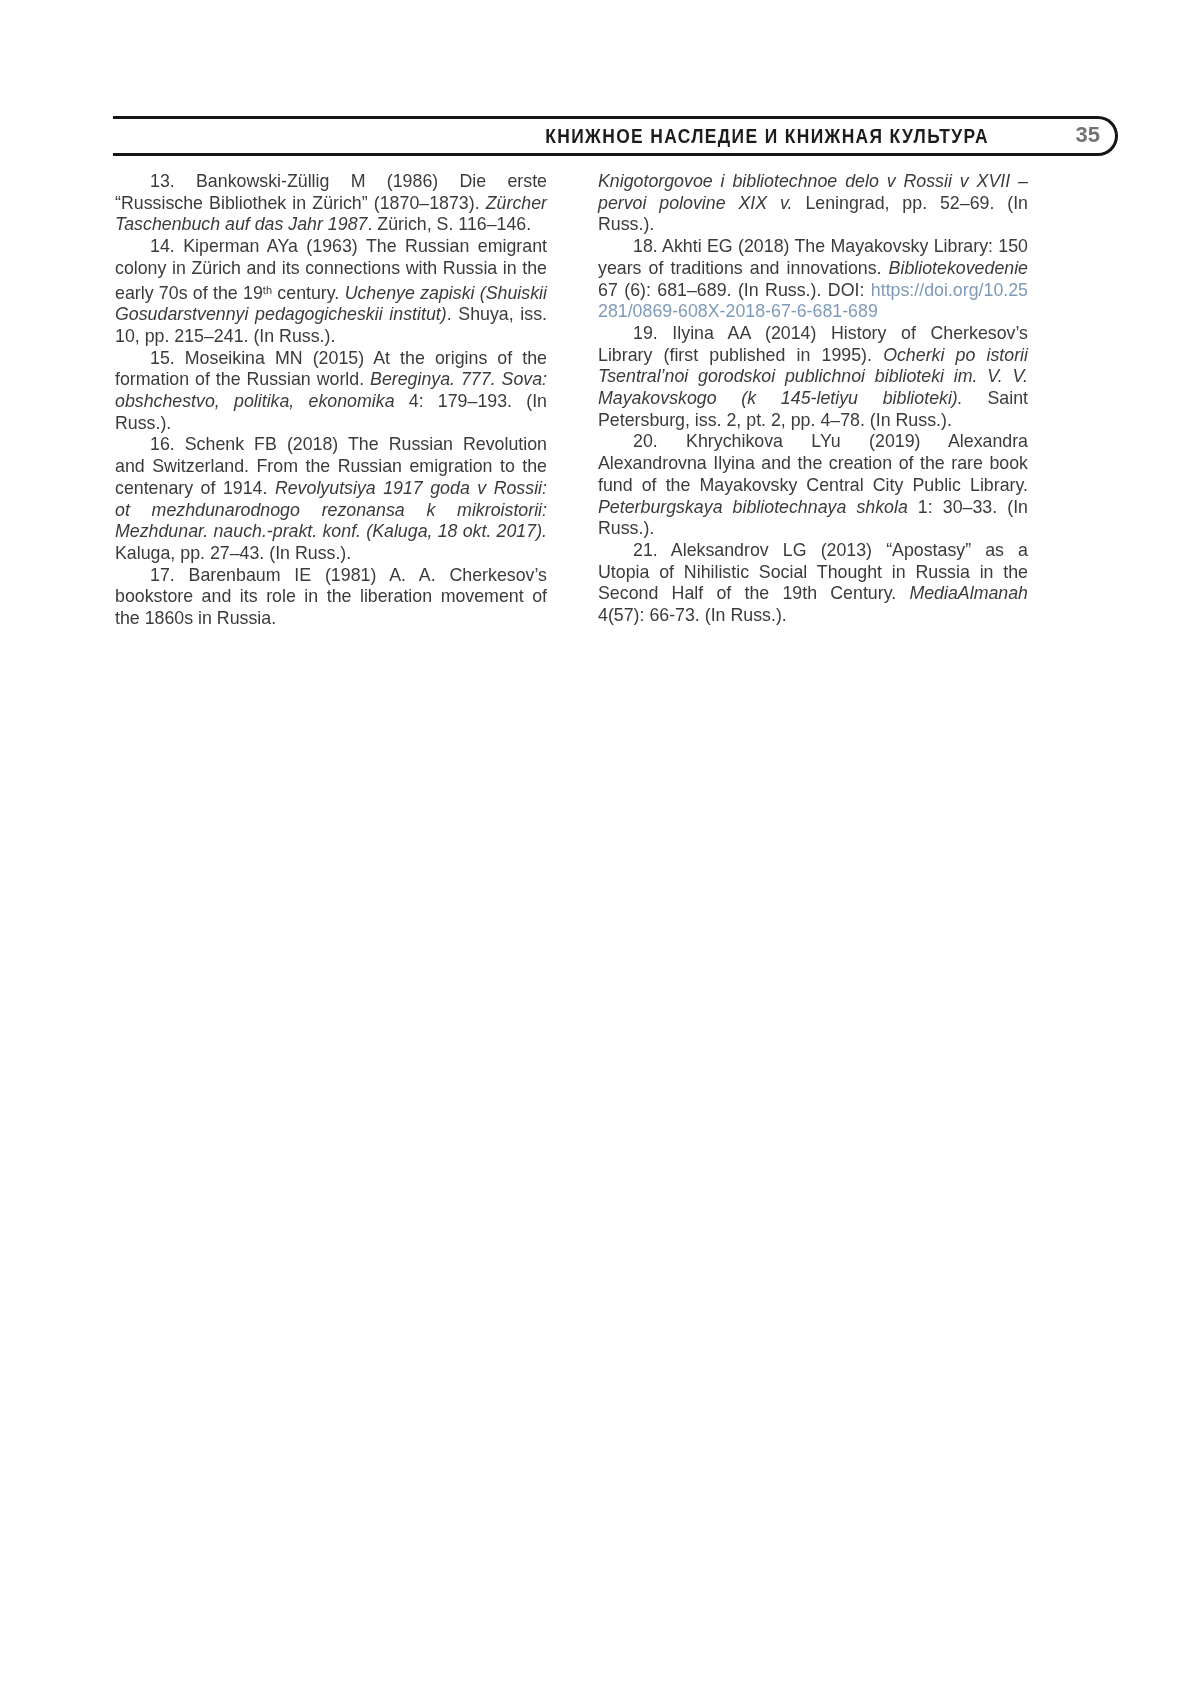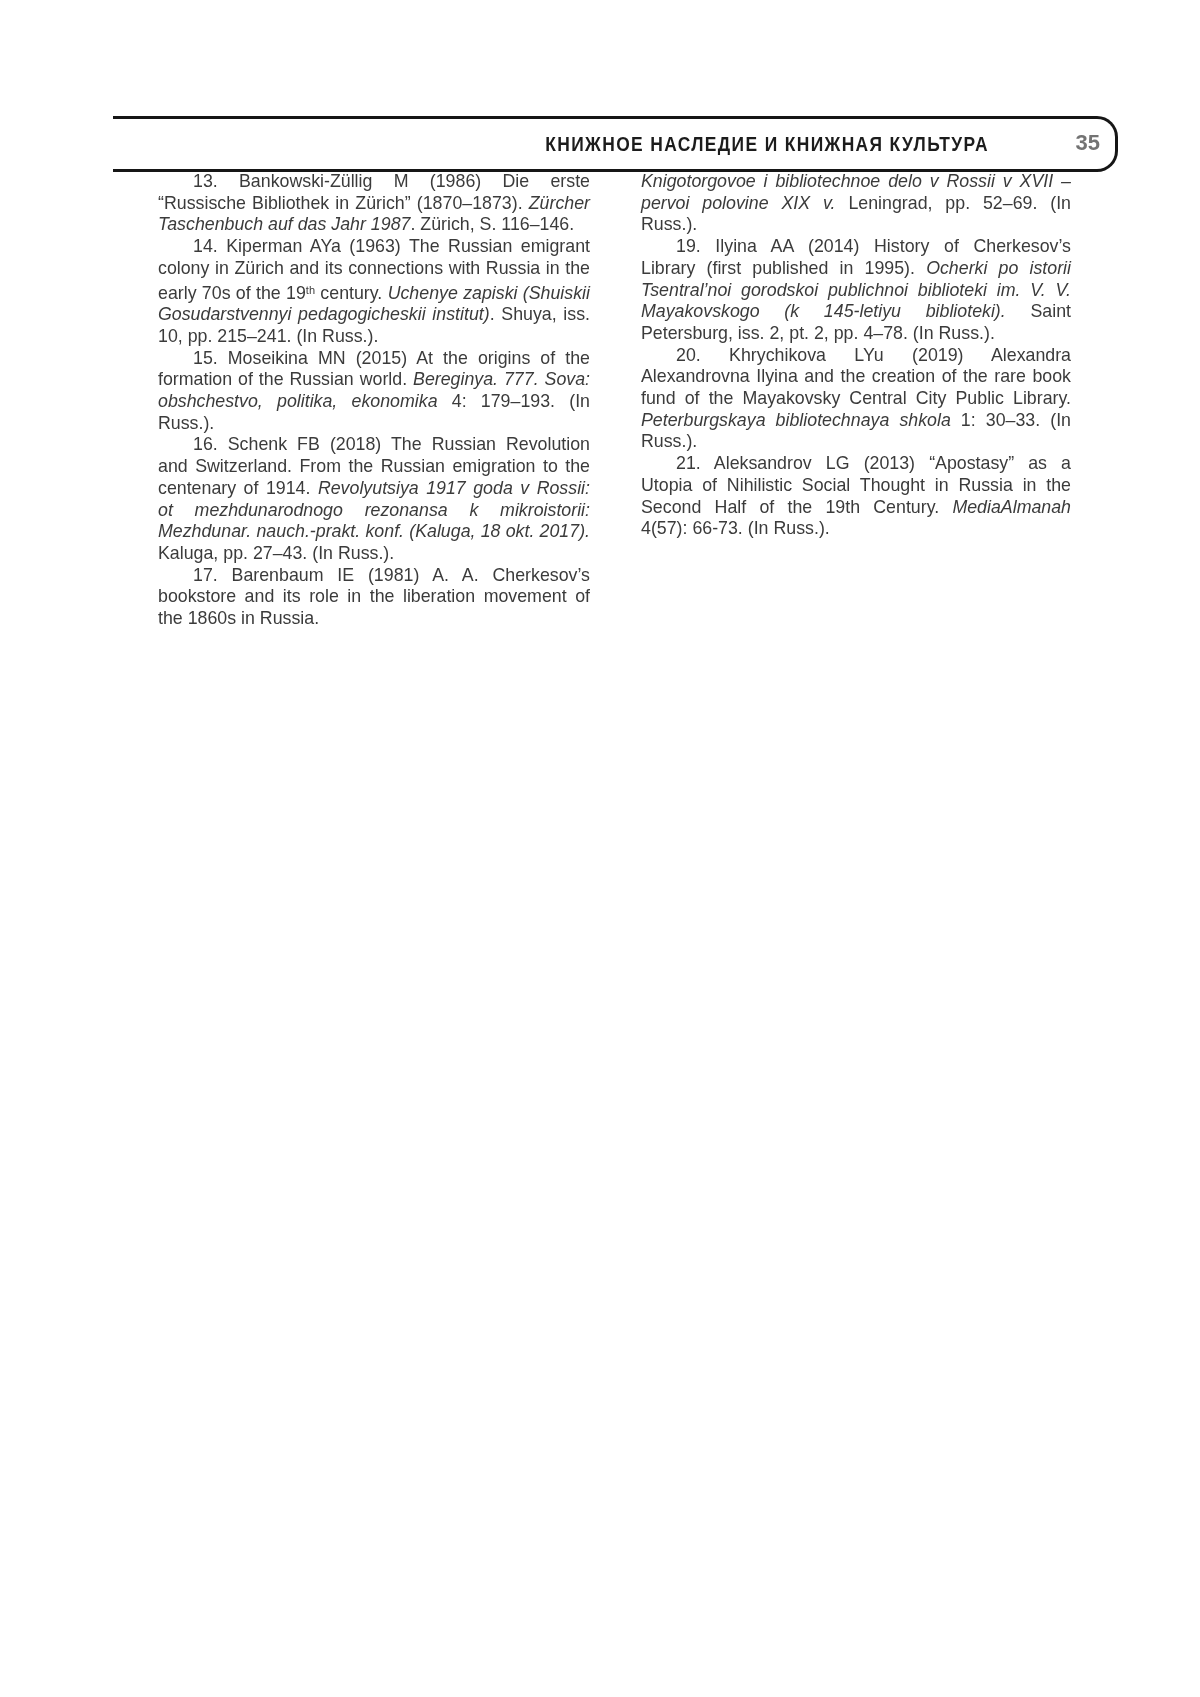--- a/index.html
+++ b/index.html
@@ -10,21 +10,21 @@
     color: #3b3b3b;
     position: relative;
     overflow: hidden;
   }
   .page { position: absolute; inset: 0; background: #ffffff; }
 
   
   .header-band {
     position: absolute;
     left: 113px; top: 116px;
-    width: 1005px; height: 56px;
+    width: 1005px; height: 40px;
     box-sizing: border-box;
     border-top: 3.5px solid #161616;
     border-bottom: 3.5px solid #161616;
     border-right: 3.5px solid #161616;
     border-radius: 0 21px 21px 0;
   }
   .header-title {
     position: absolute;
     right: 126px; top: 50%;
     transform: translateY(-52%) scaleX(0.85);
@@ -45,21 +45,20 @@
   }
 
   
   .col {
     position: absolute;
     top: 171px;
     font-size: 17.8px;
     line-height: 21.7px;
     text-align: justify;
     color: #3b3b3b;
-    margin-left: 43px;
   }
   .col-left  { left: 115px; width: 432px; }
   .col-right { left: 598px; width: 430px; }
   .ref { margin: 0; padding: 0; }
   .ref.indent { text-indent: 35px; }
   .seg-r {}
   .seg-i { font-style: italic; }
   .seg-sup { font-size: 0.62em; vertical-align: 0.45em; }
   .seg-link { color: var(--link, #7e9ab7); word-break: break-all; }
 
@@ -88,19 +87,20 @@
   <div class="col col-left">
       <p class="ref indent"><span class="seg-r">13. Bankowski-Züllig M (1986) Die erste “Russische Bibliothek in Zürich” (1870–1873). </span><span class="seg-i">Zürcher Taschenbuch auf das Jahr 1987</span><span class="seg-r">. Zürich, S. 116–146.</span></p>
       <p class="ref indent"><span class="seg-r">14. Kiperman AYa (1963) The Russian emigrant colony in Zürich and its connections with Russia in the early 70s of the 19</span><span class="seg-sup">th</span><span class="seg-r"> century. </span><span class="seg-i">Uchenye zapiski (Shuiskii Gosudarstvennyi pedagogicheskii institut)</span><span class="seg-r">. Shuya, iss. 10, pp. 215–241. (In Russ.).</span></p>
       <p class="ref indent"><span class="seg-r">15. Moseikina MN (2015) At the origins of the formation of the Russian world. </span><span class="seg-i">Bereginya. 777. Sova: obshchestvo, politika, ekonomika</span><span class="seg-r"> 4: 179–193. (In Russ.).</span></p>
       <p class="ref indent"><span class="seg-r">16. Schenk FB (2018) The Russian Revolution and Switzerland. From the Russian emigration to the centenary of 1914. </span><span class="seg-i">Revolyutsiya 1917 goda v Rossii: ot mezhdunarodnogo rezonansa k mikroistorii: Mezhdunar. nauch.-prakt. konf. (Kaluga, 18 okt. 2017).</span><span class="seg-r"> Kaluga, pp. 27–43. (In Russ.).</span></p>
       <p class="ref indent"><span class="seg-r">17. Barenbaum IE (1981) A. A. Cherkesov’s bookstore and its role in the liberation movement of the 1860s in Russia.</span></p>
     </div>
 
   <div class="col col-right">
       <p class="ref"><span class="seg-i">Knigotorgovoe i bibliotechnoe delo v Rossii v XVII – pervoi polovine XIX v.</span><span class="seg-r"> Leningrad, pp. 52–69. (In Russ.).</span></p>
+      <p class="ref indent"><span class="seg-r">18. Akhti EG (2018) The Mayakovsky Library: 150 years of traditions and innovations. </span><span class="seg-i">Bibliotekovedenie</span><span class="seg-r"> 67 (6): 681–689. (In Russ.). DOI: </span><span class="seg-link">https://doi.org/10.25281/0869-608X-2018-67-6-681-689</span></p>
       <p class="ref indent"><span class="seg-r">19. Ilyina AA (2014) History of Cherkesov’s Library (first published in 1995). </span><span class="seg-i">Ocherki po istorii Tsentral’noi gorodskoi publichnoi biblioteki im. V. V. Mayakovskogo (k 145-letiyu biblioteki).</span><span class="seg-r"> Saint Petersburg, iss. 2, pt. 2, pp. 4–78. (In Russ.).</span></p>
       <p class="ref indent"><span class="seg-r">20. Khrychikova LYu (2019) Alexandra Alexandrovna Ilyina and the creation of the rare book fund of the Mayakovsky Central City Public Library. </span><span class="seg-i">Peterburgskaya bibliotechnaya shkola</span><span class="seg-r"> 1: 30–33. (In Russ.).</span></p>
       <p class="ref indent"><span class="seg-r">21. Aleksandrov LG (2013) “Apostasy” as a Utopia of Nihilistic Social Thought in Russia in the Second Half of the 19th Century. </span><span class="seg-i">MediaAlmanah</span><span class="seg-r"> 4(57): 66-73. (In Russ.).</span></p>
     </div>
 
 
 </div>
 
 </body></html>

